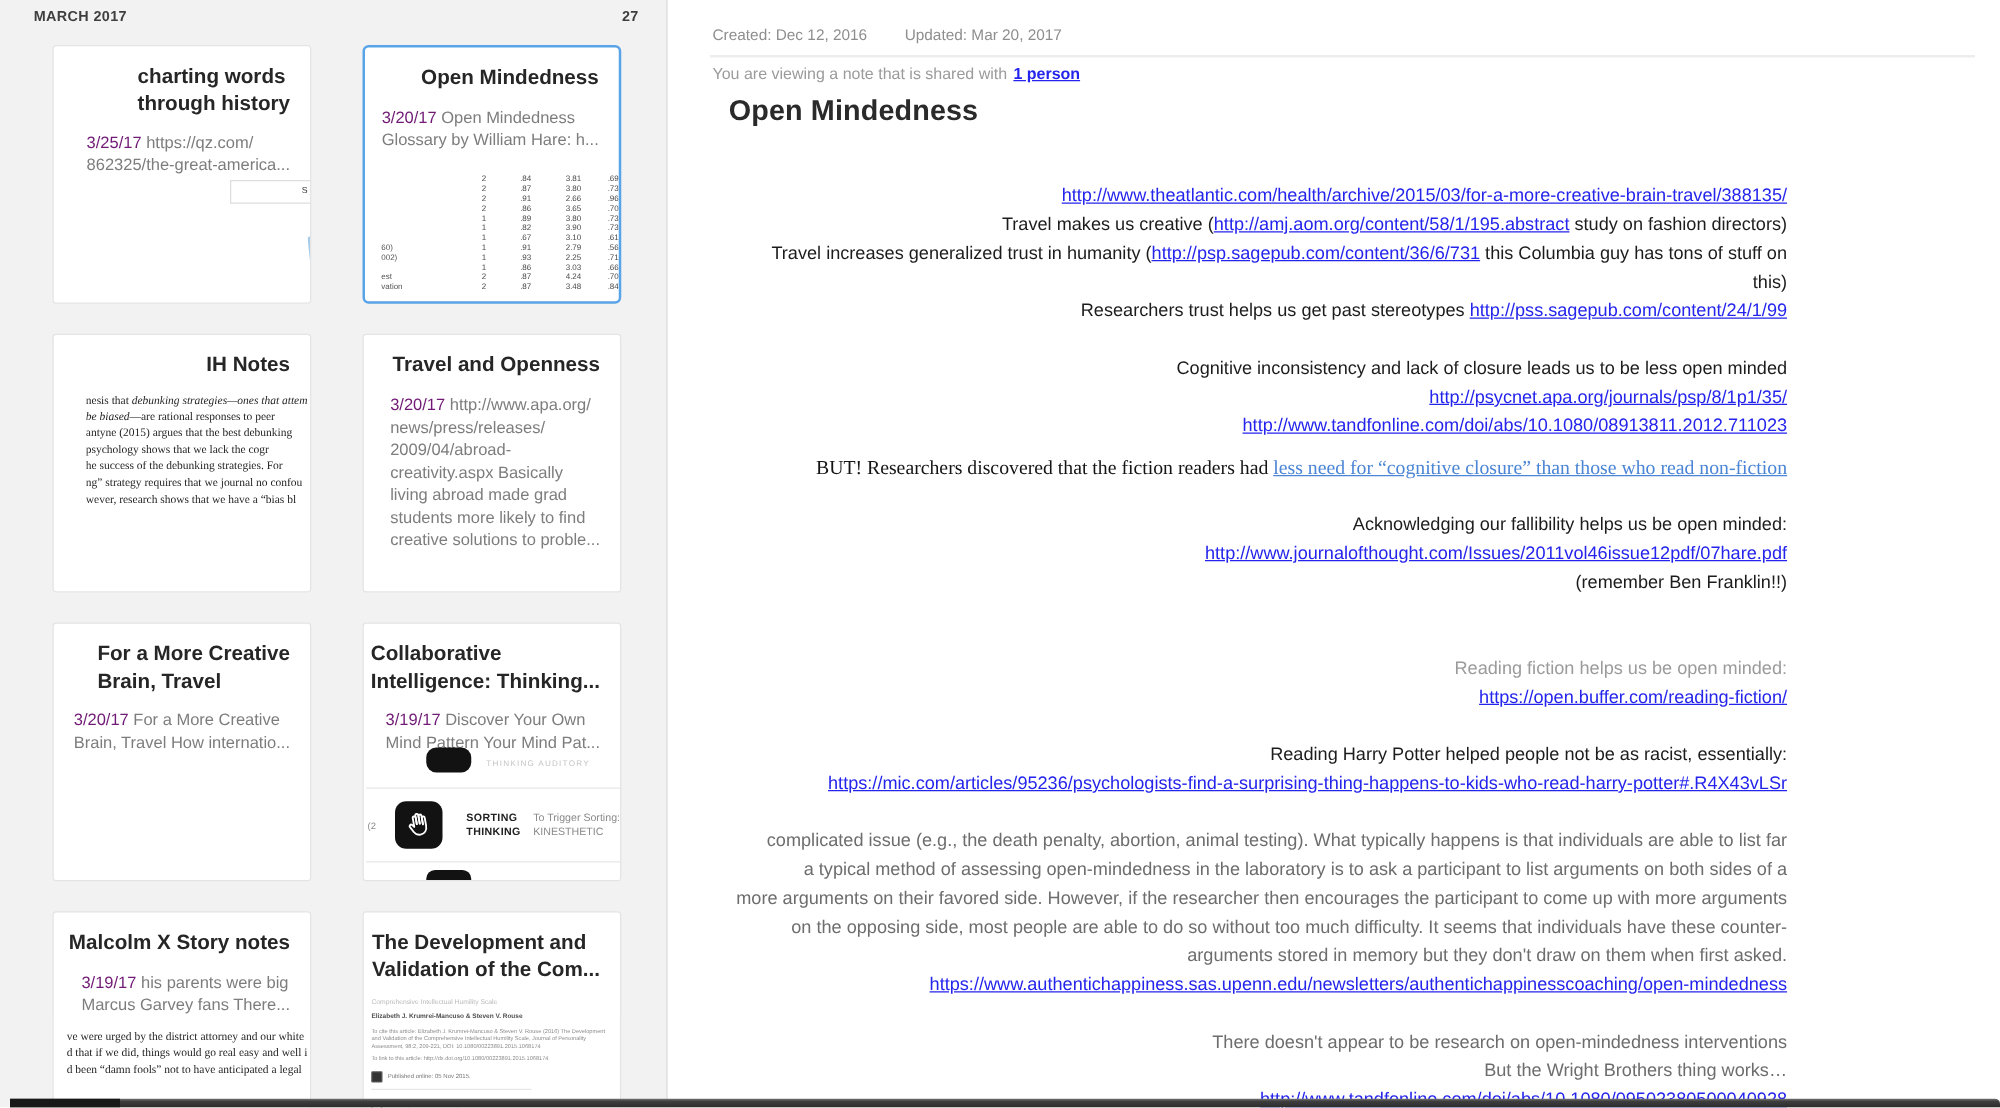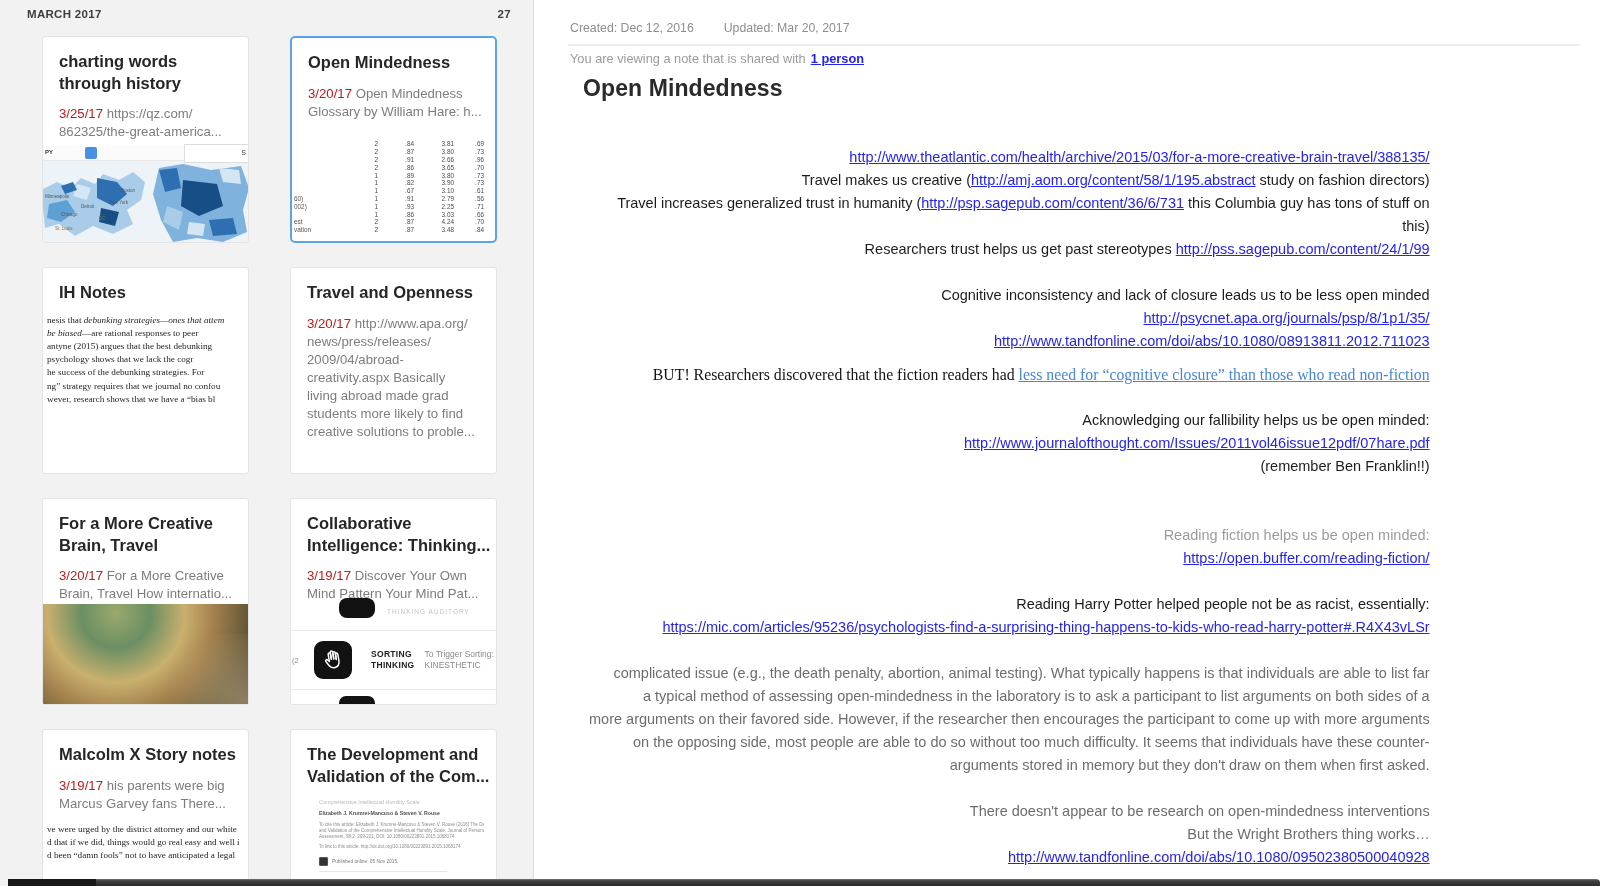--- a/index.html
+++ b/index.html
@@ -7,27 +7,27 @@
        font-family:"Liberation Sans",sans-serif;-webkit-font-smoothing:antialiased;}
 
   
   .sidebar{position:absolute;left:0;top:0;width:534px;height:886px;background:#f2f2f2;
            border-right:1px solid #dcdcdc;box-sizing:border-box;}
   .sb-head{position:absolute;top:8px;left:27px;right:22px;display:flex;justify-content:space-between;
            font-size:11.5px;font-weight:bold;color:#3e3e3e;letter-spacing:.3px;}
   .cards{position:absolute;top:36px;left:42px;display:grid;grid-template-columns:207px 207px;
          column-gap:41px;grid-auto-rows:207px;row-gap:24px;}
   .card{background:#fff;border:1px solid #e4e4e4;border-radius:3px;box-sizing:border-box;
-        overflow:hidden;display:flex;flex-direction:column;position:relative;}
+        overflow:hidden;display:flex;flex-direction:column;position:relative;align-items:flex-end;}
   .card.selected{border:2px solid #59a3e8;border-radius:5px;}
   .card-title{margin:14px 16px 0;font-size:16.5px;line-height:21.5px;font-weight:600;color:#262626;}
   .card-title div{white-space:nowrap;}
   .card-meta{margin:11px 16px 0;font-size:13.2px;line-height:18px;color:#7d7d7d;}
   .card-meta div{white-space:nowrap;}
-  .card-date{color:#b91c1c;}
+  .card-date{color:#701a75;}
 
   
   .pv-table{margin-top:auto;margin-bottom:7px;font-size:6.4px;line-height:7.8px;color:#4a4a4a;}
   .pv-row{display:flex;}
   .pv-l{width:36px;padding-left:2px;color:#555;}
   .pv-c1{width:48px;text-align:right;}
   .pv-c2{width:36px;text-align:right;}
   .pv-c3{width:40px;text-align:right;}
   .pv-c4{width:30px;text-align:right;}
 
@@ -394,20 +394,21 @@
       <div class="bl"><span class="seg-link">https://open.buffer.com/reading-fiction/</span></div>
       <div class="bl"></div>
       <div class="bl"><span>Reading Harry Potter helped people not be as racist, essentially:</span></div>
       <div class="bl"><span class="seg-link">https://mic.com/articles/95236/psychologists-find-a-surprising-thing-happens-to-kids-who-read-harry-potter#.R4X43vLSr</span></div>
       <div class="bl"></div>
       <div class="bl"><span class="seg-dim">complicated issue (e.g., the death penalty, abortion, animal testing). What typically happens is that individuals are able to list far</span></div>
       <div class="bl"><span class="seg-dim">a typical method of assessing open-mindedness in the laboratory is to ask a participant to list arguments on both sides of a</span></div>
       <div class="bl"><span class="seg-dim">more arguments on their favored side. However, if the researcher then encourages the participant to come up with more arguments</span></div>
       <div class="bl"><span class="seg-dim">on the opposing side, most people are able to do so without too much difficulty. It seems that individuals have these counter-</span></div>
       <div class="bl"><span class="seg-dim">arguments stored in memory but they don't draw on them when first asked.</span></div>
+      <div class="bl"><span class="seg-link">https://www.authentichappiness.sas.upenn.edu/newsletters/authentichappinesscoaching/open-mindedness</span></div>
       <div class="bl"></div>
       <div class="bl"><span class="seg-dim">There doesn't appear to be research on open-mindedness interventions</span></div>
       <div class="bl"><span class="seg-dim">But the Wright Brothers thing works…</span></div>
       <div class="bl"><span class="seg-link">http://www.tandfonline.com/doi/abs/10.1080/09502380500040928</span></div>
     </div>
 </div>
 
 <div class="dock"></div>
 
 </body></html>

